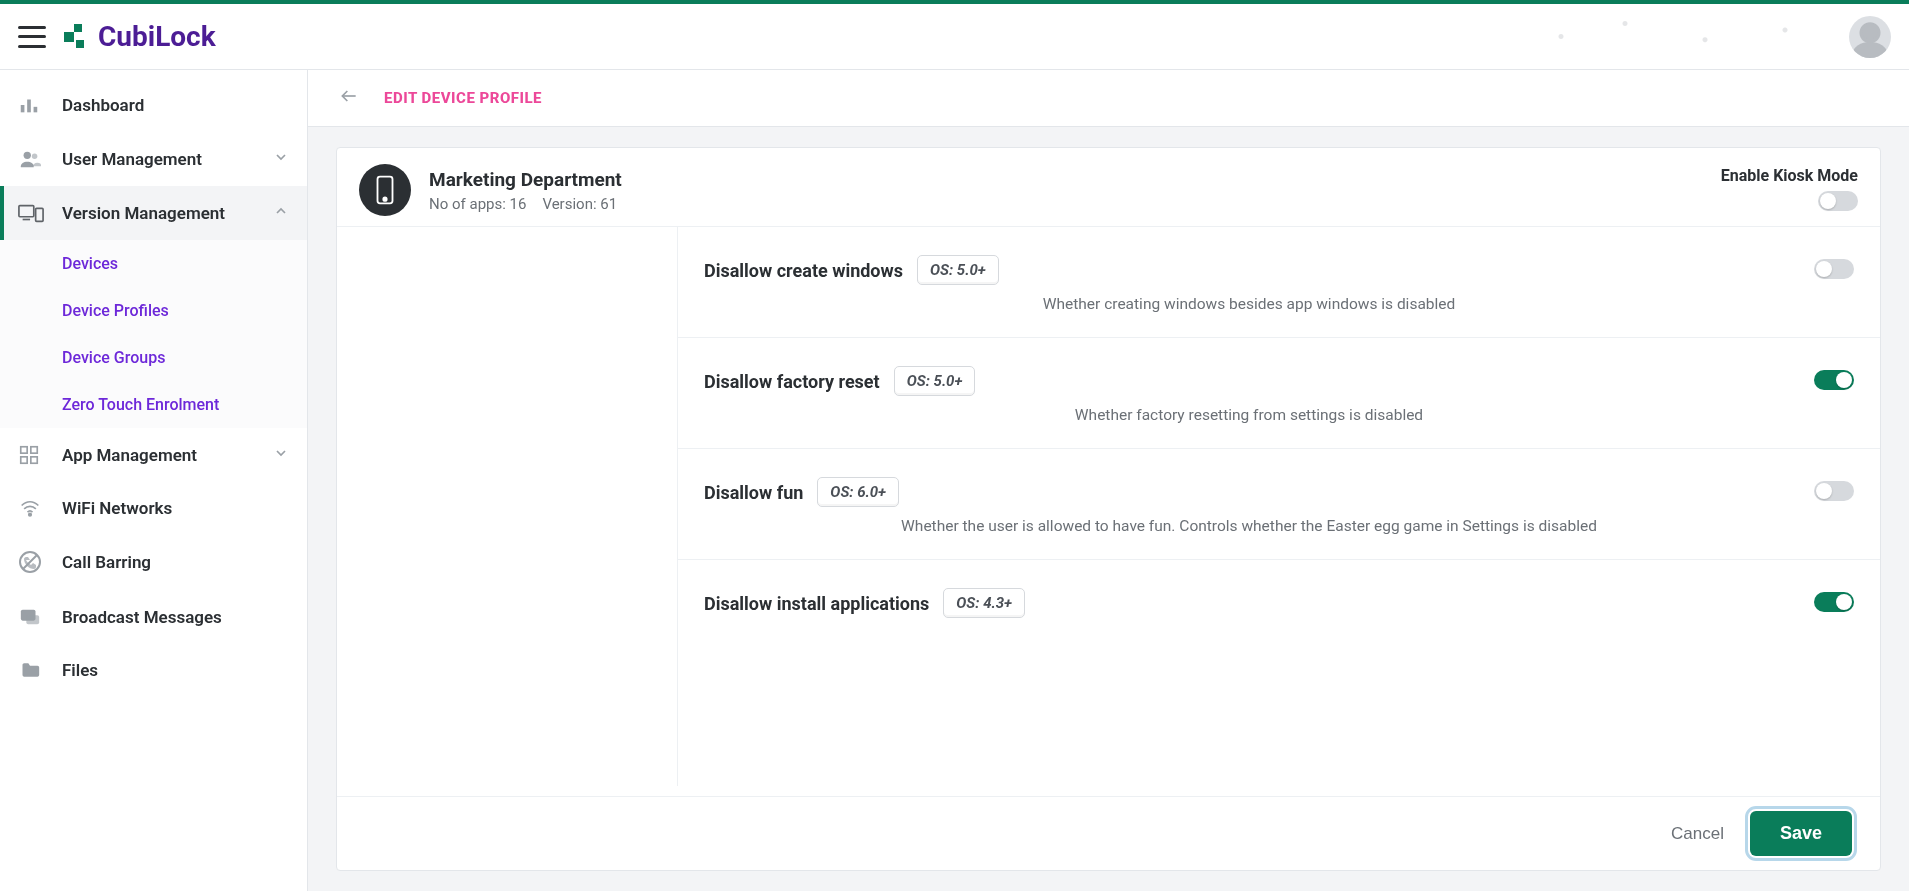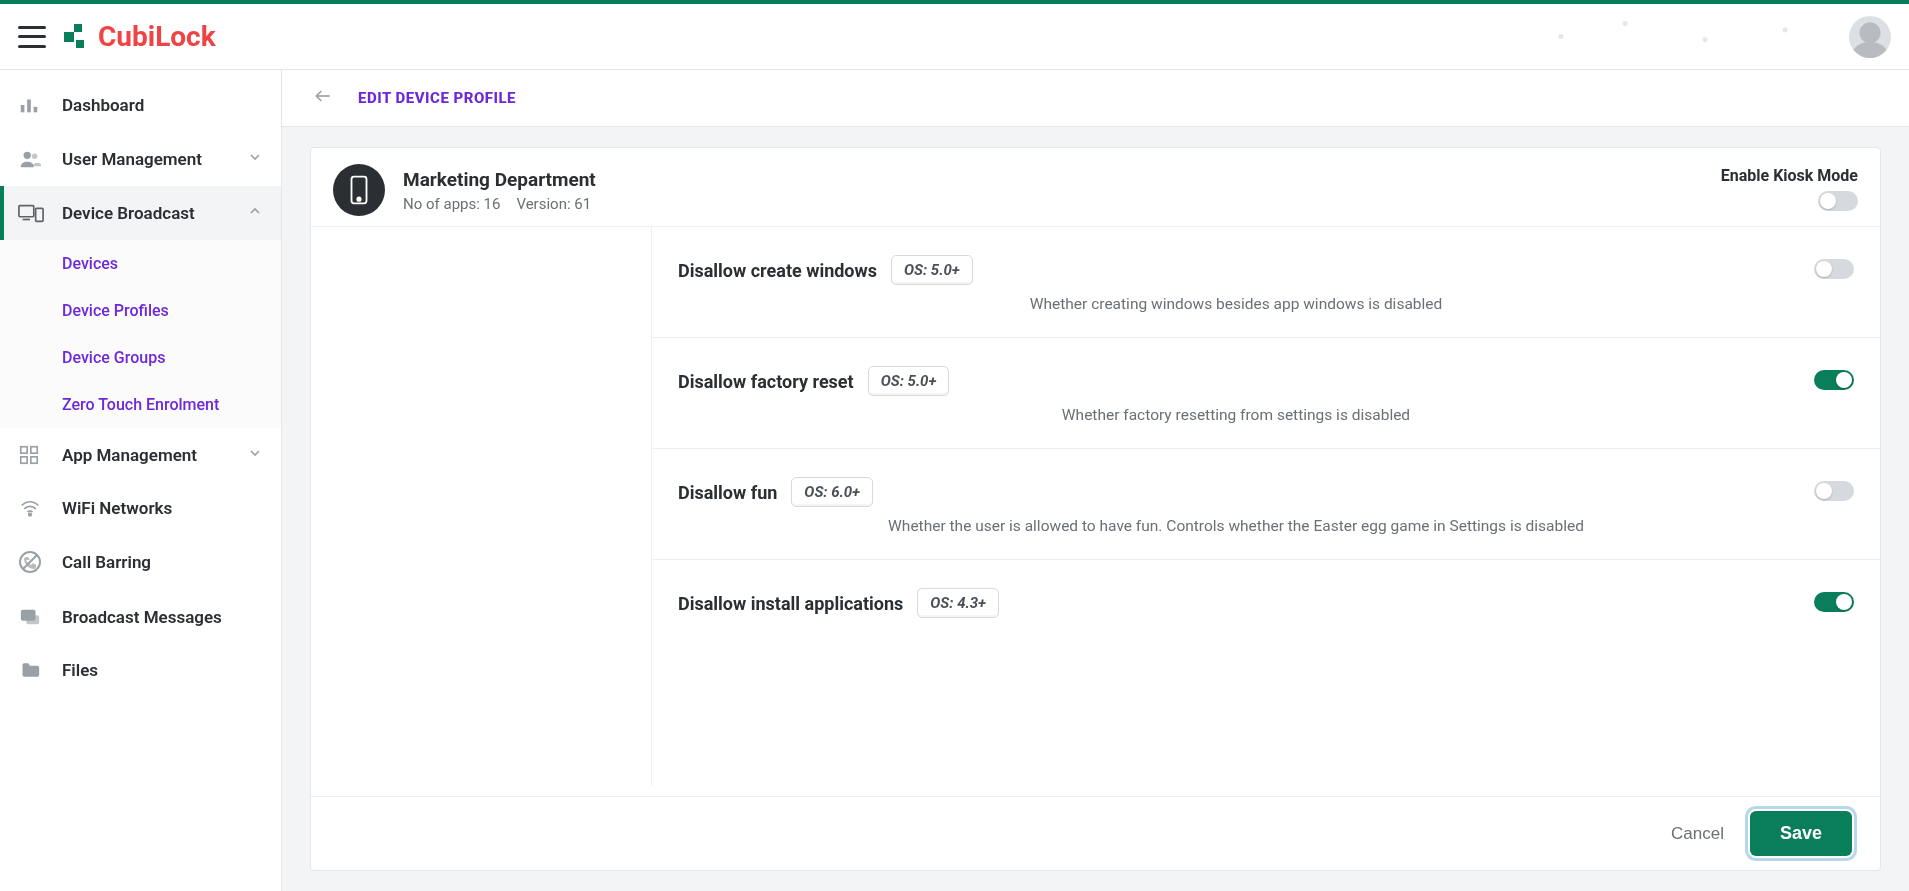--- a/index.html
+++ b/index.html
@@ -15,21 +15,21 @@
     height: 66px;
     display: flex;
     align-items: center;
     padding: 0 18px;
     border-bottom: 1px solid #e3e6ea;
     gap: 14px;
     position: relative;
   }
   .hamburger { width: 28px; height: 22px; display:flex; flex-direction:column; justify-content:space-between; cursor:pointer;}
   .hamburger span { display:block; height:3px; background:#2b2f33; border-radius:2px;}
-  .brand { display:flex; align-items:center; gap:8px; font-size:28px; font-weight:700; color:#ef4444;}
+  .brand { display:flex; align-items:center; gap:8px; font-size:28px; font-weight:700; color:#4c1d95;}
   .brand .logo { width:30px; height:30px; position:relative; }
   .brand .logo svg { width:30px; height:30px; }
   .avatar-wrap { margin-left:auto; }
   .avatar {
     width:42px; height:42px; border-radius:50%;
     background: radial-gradient(circle at 50% 40%, #b8bcc1 0 10px, #dcdfe3 11px);
     position:relative; overflow:hidden;
   }
   .avatar::after{
     content:""; position:absolute; bottom:-6px; left:50%; transform:translateX(-50%);
@@ -44,42 +44,42 @@
     background:
       radial-gradient(circle at 10% 50%, #9aa0a6 2px, transparent 3px),
       radial-gradient(circle at 30% 30%, #9aa0a6 2px, transparent 3px),
       radial-gradient(circle at 55% 55%, #9aa0a6 2px, transparent 3px),
       radial-gradient(circle at 80% 40%, #9aa0a6 2px, transparent 3px);
     pointer-events:none;
   }
 
   .layout { display:flex; height: calc(100% - 70px); }
   .sidebar {
-    width: 282px; border-right:1px solid #e3e6ea; background:#fff;
+    width: 308px; border-right:1px solid #e3e6ea; background:#fff;
     overflow-y:auto; padding-top:8px;
   }
   .nav-item {
     display:flex; align-items:center; gap:16px;
     padding: 16px 18px; color:#2b2f33; font-size:17px; font-weight:600;
     cursor:pointer;
   }
   .nav-item.active { background:#f3f4f6; border-left:4px solid #0a7d5a; padding-left:14px;}
   .nav-item .nav-icon { width:28px; color:#9aa0a6; display:flex; align-items:center; font-size:20px;}
   .nav-item.active .nav-icon{ color:#5f6368;}
   .nav-item .chev { margin-left:auto; color:#9aa0a6; }
   .nav-sub { padding: 14px 18px 14px 62px; color:#6d28d9; font-size:16px; cursor:pointer; font-weight:500;}
   .subgroup { background:#fbfbfc; }
 
   .main { flex:1; display:flex; flex-direction:column; background:#f3f4f6; min-width:0;}
   .page-header {
     background:#fff; border-bottom:1px solid #e3e6ea;
     display:flex; align-items:center; gap:22px; padding: 16px 28px;
   }
   .back-arrow { color:#9aa0a6; cursor:pointer; }
-  .page-title { font-size:15px; font-weight:800; letter-spacing:0.5px; color:#6d28d9;}
+  .page-title { font-size:15px; font-weight:800; letter-spacing:0.5px; color:#ec4899;}
   .content-wrap { flex:1; padding: 20px 28px; overflow:hidden; display:flex; flex-direction:column;}
   .card {
     background:#fff; border:1px solid #e3e6ea; border-radius:4px;
     flex:1; display:flex; flex-direction:column; min-height:0;
   }
   .card-head {
     display:flex; align-items:center; gap:18px; padding: 16px 22px 10px 22px;
     border-bottom:1px solid #edf0f3;
   }
   .phone-icon {
@@ -186,21 +186,21 @@
     </div>
 
     <div class="nav-item active">
       <span class="nav-icon">
         <svg width="26" height="22" viewBox="0 0 28 22" fill="none" stroke="currentColor" stroke-width="1.8">
             <rect x="1" y="3" width="16" height="12" rx="1"></rect>
             <line x1="5" y1="18" x2="13" y2="18"></line>
             <rect x="19" y="6" width="8" height="14" rx="1"></rect>
           </svg>
       </span>
-      <span>Device Broadcast</span>
+      <span>Version Management</span>
       <span class="chev">
         <svg width="16" height="16" viewBox="0 0 24 24" fill="none" stroke="currentColor" stroke-width="2.5">
             <polyline points="6 15 12 9 18 15"></polyline>
           </svg>
       </span>
     </div>
     <div class="subgroup">
       <div class="nav-sub"><span>Devices</span></div>
       <div class="nav-sub"><span>Device Profiles</span></div>
       <div class="nav-sub"><span>Device Groups</span></div>

